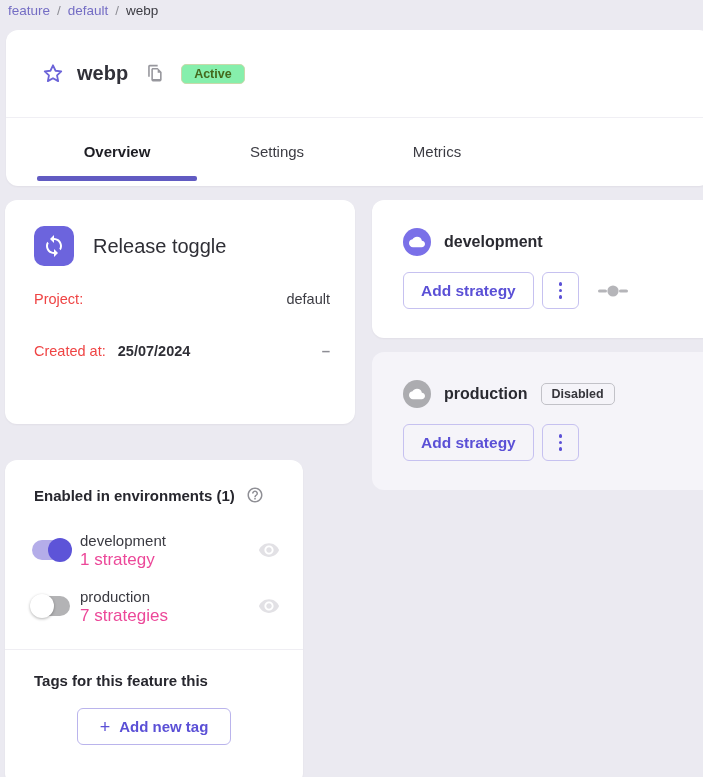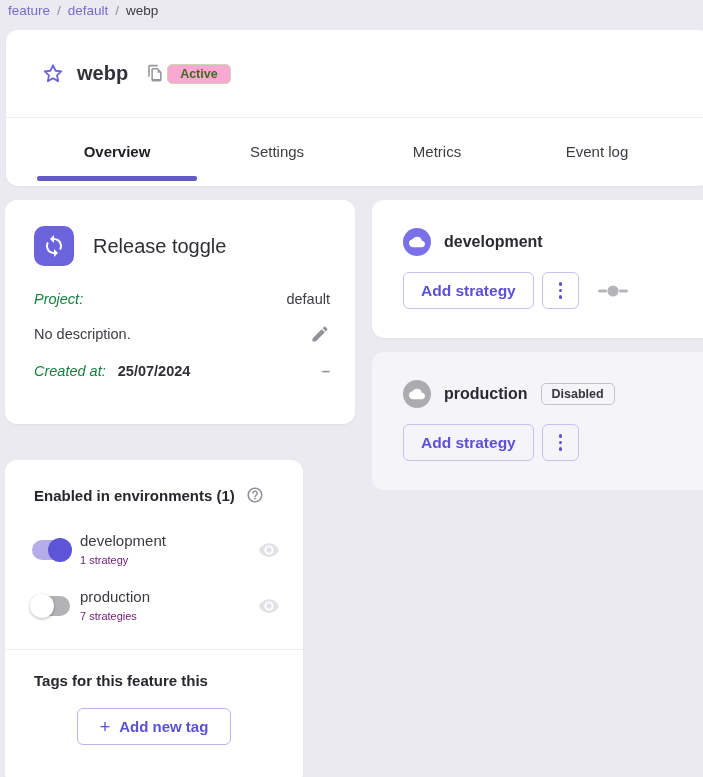--- a/index.html
+++ b/index.html
@@ -21,58 +21,58 @@
 
   
   .card { position:absolute; background:#fff; border-radius:12px; box-shadow:0 1px 2px rgba(30,28,40,.05); }
 
   
   #header-card { left:6px; top:30px; width:705px; height:156px; }
   .title-row { height:88px; display:flex; align-items:center; padding-left:35px; border-bottom:1px solid #f0eff4; }
   .star-btn { width:24px; height:24px; display:flex; align-items:center; justify-content:center; cursor:pointer; background:none; border:none; }
   .feature-title { margin-left:12px; font-size:20px; color:#313139; }
   .copy-btn { margin-left:16px; width:20px; height:20px; cursor:pointer; background:none; border:none; display:flex; align-items:center; justify-content:center; }
-  .active-badge { margin-left:3px; background:#f9a8d4; border:1px solid #c9d9ab; color:#44691c; font-size:12.5px; font-weight:700; padding:2px 12px; border-radius:5px; }
+  .active-badge { margin-left:17px; background:#86efac; border:1px solid #c9d9ab; color:#44691c; font-size:12.5px; font-weight:700; padding:2px 12px; border-radius:5px; }
   .tabs { height:67px; display:flex; padding-left:31px; }
   .tab { width:160px; display:flex; align-items:center; justify-content:center; font-size:15px; color:#3c3c43; cursor:pointer; position:relative; }
   .tab.active { font-weight:700; color:#1e1e24;align-items:center; }
   .tab.active .tab-underline { position:absolute; left:0; right:0; bottom:4px; height:5px; border-radius:2px; background:#615bc2; }
 
   
   #release-card { left:5px; top:200px; width:350px; height:224px; }
   .rc-head { display:flex; align-items:center; margin:26px 25px 0 29px;text-align:right; }
   .rc-icon { width:40px; height:40px; border-radius:10px; background:#6c64dd; display:flex; align-items:center; justify-content:center; flex:none; }
   .rc-title { margin-left:19px; font-size:20px; color:#2f2f36; }
   .rc-row { display:flex; justify-content:space-between; align-items:center; margin:0 25px 0 29px; font-size:14.5px; }
-  .rc-label { color:#15803d;font-style:italic; }
+  .rc-label { color:#ef4444; }
   .rc-value { color:#3c3c43; }
   .row-project { margin-top:25px; }
   .row-desc { margin-top:17px; }
   .row-desc .rc-desc { color:#3c3c43; }
   .icon-btn { background:none; border:none; cursor:pointer; display:flex; align-items:center; justify-content:center; padding:0; }
-  .row-created { margin-top:18px; }
+  .row-created { margin-top:35px; }
   .created-value { color:#2f2f36; font-weight:600; margin-left:8px; }
   .dash { color:#8d8d94; font-weight:700; font-size:15px; }
 
   
   #env-card { left:5px; top:460px; width:298px; height:325px; }
   .env-title-row { display:flex; align-items:center; margin:26px 25px 0 29px; }
   .env-title { font-size:15px; font-weight:700; color:#27272e; }
   .help-btn { margin-left:11px; }
   .env-row { display:flex; align-items:center; margin-left:27px; margin-right:23px; }
   .env-row.first { margin-top:27px; }
   .env-row.second { margin-top:18px; }
   .switch { width:38px; height:20px; border-radius:11px; position:relative; flex:none; cursor:pointer; }
   .switch.on { background:#b4ade9; }
   .switch.on .knob { position:absolute; right:-2px; top:-2px; width:24px; height:24px; border-radius:50%; background:#5d54d8; }
   .switch.off { background:#b3b3b5; }
   .switch.off .knob { position:absolute; left:-2px; top:-2px; width:24px; height:24px; border-radius:50%; background:#fff; box-shadow:0 1px 3px rgba(0,0,0,.3); }
   .env-labels { margin-left:10px; display:flex; flex-direction:column; }
   .env-name-sm { font-size:15px; color:#3a3a41; line-height:20px; }
-  .env-count { font-size:11px; color:#701a75; line-height:18px; }
+  .env-count { font-size:17px; color:#ec4899; line-height:18px; }
   .eye-btn { margin-left:auto; }
   .env-divider { border-top:1px solid #efeef3; margin-top:24px; }
   .tags-title { margin:22px 25px 0 29px; font-size:15px; font-weight:700; color:#27272e; }
   .add-tag-btn { display:flex; align-items:center; justify-content:center; gap:9px; margin:19px auto 0; width:154px; height:37px; background:#fff; border:1px solid #bab4ec; border-radius:6px; color:#5b50d6; font-family:inherit; font-size:15px; font-weight:700; cursor:pointer; }
   .add-tag-btn .plus { font-weight:400; font-size:18px; line-height:1; }
 
   
   #dev-panel { left:372px; top:200px; width:345px; height:138px; }
   #prod-panel { left:372px; top:352px; width:345px; height:138px; background:#f5f4f9; box-shadow:none; }
   .panel-head { display:flex; align-items:center; margin:28px 0 0 31px; }
@@ -120,46 +120,35 @@
       <div class="tab active">
         <span>Overview</span>
         <span class="tab-underline"></span>
       </div>
       <div class="tab">
         <span>Settings</span>
       </div>
       <div class="tab">
         <span>Metrics</span>
       </div>
-      <div class="tab">
-        <span>Event log</span>
-      </div>
     </div>
   </section>
 
   <section class="card" id="release-card">
     <div class="rc-head">
       <span class="rc-icon">
         <svg width="24" height="24" viewBox="0 0 24 24" fill="#ffffff">
             <path d="M12 4V1L8 5l4 4V6c3.31 0 6 2.69 6 6 0 1.01-.25 1.97-.7 2.8l1.46 1.46A7.93 7.93 0 0 0 20 12c0-4.42-3.58-8-8-8zm0 14c-3.31 0-6-2.69-6-6 0-1.01.25-1.97.7-2.8L5.24 7.74A7.93 7.93 0 0 0 4 12c0 4.42 3.58 8 8 8v3l4-4-4-4v3z"></path>
           </svg>
       </span>
       <span class="rc-title">Release toggle</span>
     </div>
     <div class="rc-row row-project">
       <span class="rc-label">Project:</span>
       <span class="rc-value">default</span>
-    </div>
-    <div class="rc-row row-desc">
-      <span class="rc-desc">No description.</span>
-      <button class="icon-btn">
-        <svg width="20" height="20" viewBox="0 0 24 24" fill="#909096">
-            <path d="M3 17.25V21h3.75L17.81 9.94l-3.75-3.75L3 17.25zM20.71 7.04a.996.996 0 0 0 0-1.41l-2.34-2.34a.996.996 0 0 0-1.41 0l-1.83 1.83 3.75 3.75 1.83-1.83z"></path>
-          </svg>
-      </button>
     </div>
     <div class="rc-row row-created">
       <span>
         <span class="rc-label">Created at:</span>
         <span class="created-value">25/07/2024</span>
       </span>
       <span class="dash">–</span>
     </div>
   </section>
 

